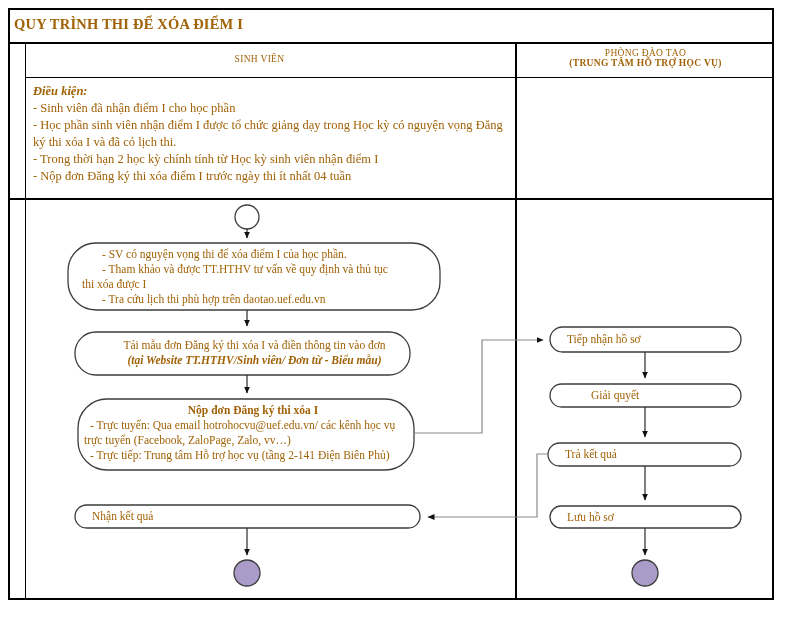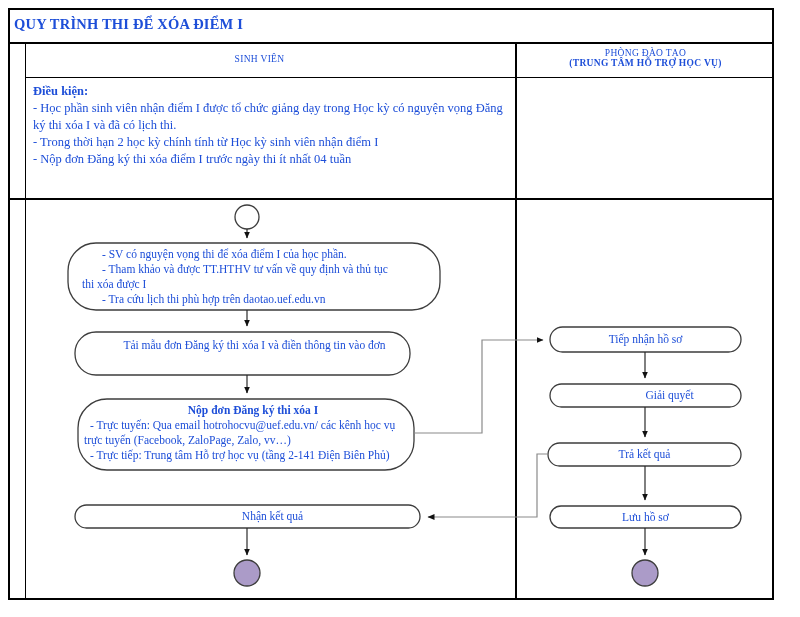--- a/index.html
+++ b/index.html
@@ -1,29 +1,29 @@
 <!DOCTYPE html>
 <html><head>
 <meta charset="utf-8">
 <style>
   html,body{margin:0;padding:0;background:#ffffff;}
   .page{position:relative;width:800px;height:617px;background:#ffffff;
-        font-family:"Liberation Serif", serif;color:#1d4ed8;overflow:hidden;}
+        font-family:"Liberation Serif", serif;color:#a16207;overflow:hidden;}
   
   .frame{position:absolute;left:8px;top:8px;width:766px;height:592px;border:2px solid #000;box-sizing:border-box;}
   .hline{position:absolute;background:#000;}
   .vline{position:absolute;background:#000;}
   
   .title{position:absolute;left:14px;top:16px;font-size:14.5px;font-weight:bold;letter-spacing:.2px;}
   .lane-head{position:absolute;text-align:center;font-size:9.5px;letter-spacing:.3px;}
   .cond{position:absolute;left:33px;top:83px;width:478px;font-size:12.5px;line-height:17px;}
-  .cond .head{font-weight:bold;}
+  .cond .head{font-weight:bold;font-style:italic;}
   .boxtext{position:absolute;font-size:11.5px;line-height:15px;}
   .centered{text-align:center;padding-left:12px;}
-  .pill-label{position:absolute;font-size:11.5px;text-align:center;}
+  .pill-label{position:absolute;font-size:11.5px;text-align:left;margin-left:17px;}
   .ind{margin-left:20px;}
   svg{position:absolute;left:0;top:0;}
   .shape{fill:#ffffff;stroke:#3d3d3d;stroke-width:1.3;}
   .conn{fill:none;stroke:#8a8a8a;stroke-width:1.2;}
   .flowline{fill:none;stroke:#2b2b2b;stroke-width:1.2;}
 </style>
 </head>
 <body>
 
 <div class="page">
@@ -43,20 +43,21 @@
   <div class="title">QUY TRÌNH THI ĐỂ XÓA ĐIỂM I</div>
 
   <div class="lane-head" style="left:15px;top:54px;width:489px;">SINH VIÊN</div>
   <div class="lane-head" style="left:517px;top:48px;width:257px;">
     <div>PHÒNG ĐÀO TẠO</div>
     <div style="font-weight:bold;">(TRUNG TÂM HỖ TRỢ HỌC VỤ)</div>
   </div>
 
   <div class="cond">
     <div class="head">Điều kiện:</div>
+    <div>- Sinh viên đã nhận điểm I cho học phần</div>
     <div>- Học phần sinh viên nhận điểm I được tổ chức giảng dạy trong Học kỳ có nguyện vọng Đăng ký thi xóa I và đã có lịch thi.</div>
     <div>- Trong thời hạn 2 học kỳ chính tính từ Học kỳ sinh viên nhận điểm I</div>
     <div>- Nộp đơn Đăng ký thi xóa điểm I trước ngày thi ít nhất 04 tuần</div>
   </div>
 
   <svg width="800" height="617" viewBox="0 0 800 617">
     <defs>
       <marker id="arr" markerWidth="9" markerHeight="8" refX="6.5" refY="3" orient="auto" markerUnits="userSpaceOnUse">
         <path d="M0,0 L7,3 L0,6 Z" fill="#111"></path>
       </marker>
@@ -98,20 +99,21 @@
 
   <div class="boxtext" style="left:82px;top:247px;width:348px;">
     <div class="ind">- SV có nguyện vọng thi để xóa điểm I của học phần.</div>
     <div class="ind">- Tham khảo và được TT.HTHV tư vấn về quy định và thủ tục</div>
     <div>thi xóa được I</div>
     <div class="ind">- Tra cứu lịch thi phù hợp trên daotao.uef.edu.vn</div>
   </div>
 
   <div class="boxtext centered" style="left:75px;top:338px;width:335px;">
     <div>Tải mẫu đơn Đăng ký thi xóa I và điền thông tin vào đơn</div>
+    <div style="font-weight:bold;font-style:italic;">(tại Website TT.HTHV/Sinh viên/ Đơn từ - Biểu mẫu)</div>
   </div>
 
   <div class="boxtext" style="left:84px;top:403px;width:326px;">
     <div class="centered" style="font-weight:bold;">Nộp đơn Đăng ký thi xóa I</div>
     <div style="margin-left:6px;">- Trực tuyến: Qua email hotrohocvu@uef.edu.vn/ các kênh học vụ</div>
     <div>trực tuyến (Facebook, ZaloPage, Zalo, vv…)</div>
     <div style="margin-left:6px;">- Trực tiếp: Trung tâm Hỗ trợ học vụ (tầng 2-141 Điện Biên Phủ)</div>
   </div>
 
   <div class="pill-label" style="left:550px;top:327px;width:191px;line-height:25px;">Tiếp nhận hồ sơ</div>

